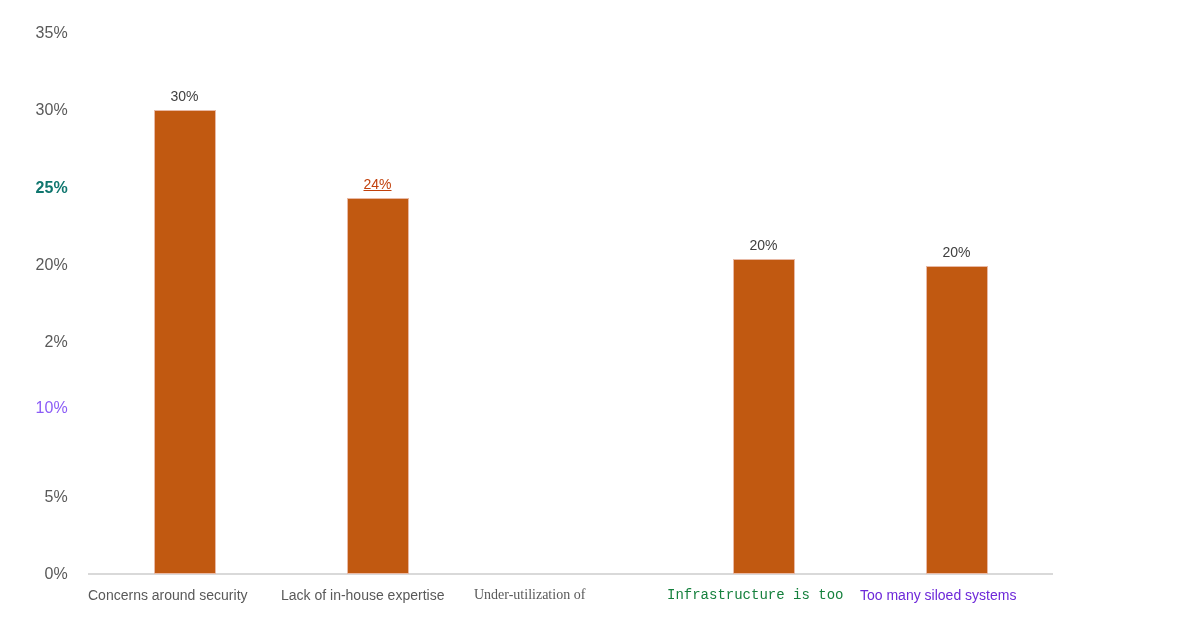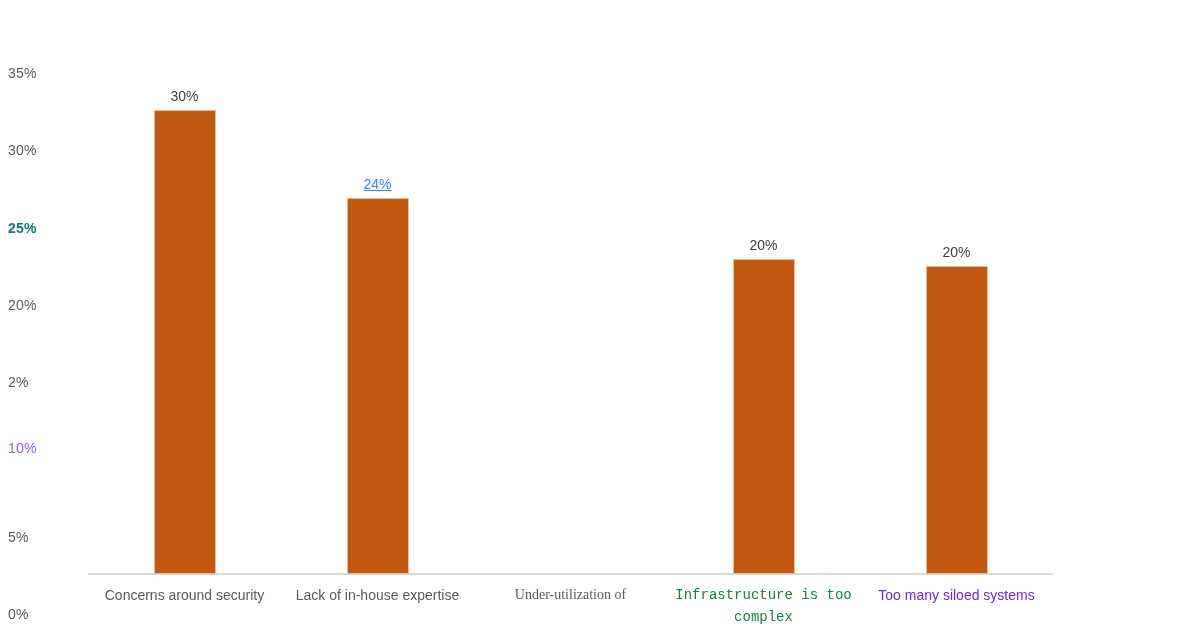--- a/index.html
+++ b/index.html
@@ -18,26 +18,26 @@
     width: 1200px;
     height: 628px;
     background: #ffffff;
   }
 
   
   .y-tick {
     position: absolute;
     right: 1132px;           
     width: 60px;
-    font-size: 14px;
+    text-align: right;
+    font-size: 16px;
     color: #595959;
     letter-spacing: 0.2px;
     white-space: nowrap;
     transform: translateY(-50%);
-    margin-top: 40px;
   }
 
   
   #plot-area {
     position: absolute;
     left: 88px;
     top: 33px;
     width: 965px;
     height: 541px;
   }
@@ -73,21 +73,21 @@
     text-align: center;
     font-size: 14px;
     color: #3f3f3f;
     white-space: nowrap;
   }
 
   
   .cat-label {
     position: absolute;
     top: 584px;
-    text-align: center;
+    text-align: left;
     font-size: 14px;
     color: #595959;
     line-height: 22px;
   }
   .cat-label .line2 { display: block; }
 </style>
 </head>
 <body>
 
 <div id="chart-root" style="background: rgb(255, 255, 255);">
@@ -105,33 +105,33 @@
 
   <div id="axis-line" style="background: rgb(217, 217, 217);"></div>
 
   <div id="plot-area" style="left: 88px; top: 33px; width: 965px; height: 541px;">
       <div class="bar-group" style="left: 65.5px; width: 62px; height: 541px;">
         <div class="bar" style="height: 463.714px; background: rgb(193, 89, 17); border-color: rgb(232, 185, 165);"></div>
         <div class="bar-label" style="bottom: 469.714px; color: rgb(63, 63, 63);">30%</div>
       </div>
       <div class="bar-group" style="left: 258.5px; width: 62px; height: 541px;">
         <div class="bar" style="height: 375.609px; background: rgb(193, 89, 17); border-color: rgb(232, 185, 165);"></div>
-        <div class="bar-label" style="bottom: 381.609px; color: #3b82f6; text-decoration: underline;">24%</div>
+        <div class="bar-label" style="bottom: 381.609px; color: #c2410c; text-decoration: underline;">24%</div>
       </div>
       <div class="bar-group" style="left: 644.5px; width: 62px; height: 541px;">
         <div class="bar" style="height: 315.326px; background: rgb(193, 89, 17); border-color: rgb(232, 185, 165);"></div>
         <div class="bar-label" style="bottom: 321.326px; color: rgb(63, 63, 63);">20%</div>
       </div>
       <div class="bar-group" style="left: 837.5px; width: 62px; height: 541px;">
         <div class="bar" style="height: 307.597px; background: rgb(193, 89, 17); border-color: rgb(232, 185, 165);"></div>
         <div class="bar-label" style="bottom: 313.597px; color: rgb(63, 63, 63);">20%</div>
       </div>
     </div>
 
   <div id="category-axis">
       <div class="cat-label" style="left: 88px; width: 193px; color: rgb(89, 89, 89);"><span>Concerns around security</span></div>
       <div class="cat-label" style="left: 281px; width: 193px; color: rgb(89, 89, 89);"><span>Lack of in-house expertise</span></div>
       <div class="cat-label" style="left: 474px; width: 193px; color: rgb(89, 89, 89); font-family: Liberation Serif, serif;"><span>Under-utilization of</span></div>
-      <div class="cat-label" style="left: 667px; width: 193px; color: #15803d; font-family: Liberation Mono, monospace;"><span>Infrastructure is too</span><span class="line2">complex</span></div>
+      <div class="cat-label" style="left: 667px; width: 193px; color: #15803d; font-family: Liberation Mono, monospace;"><span>Infrastructure is too</span></div>
       <div class="cat-label" style="left: 860px; width: 193px; color: #6d28d9;"><span>Too many siloed systems</span></div>
     </div>
 
 </div>
 
 </body></html>

